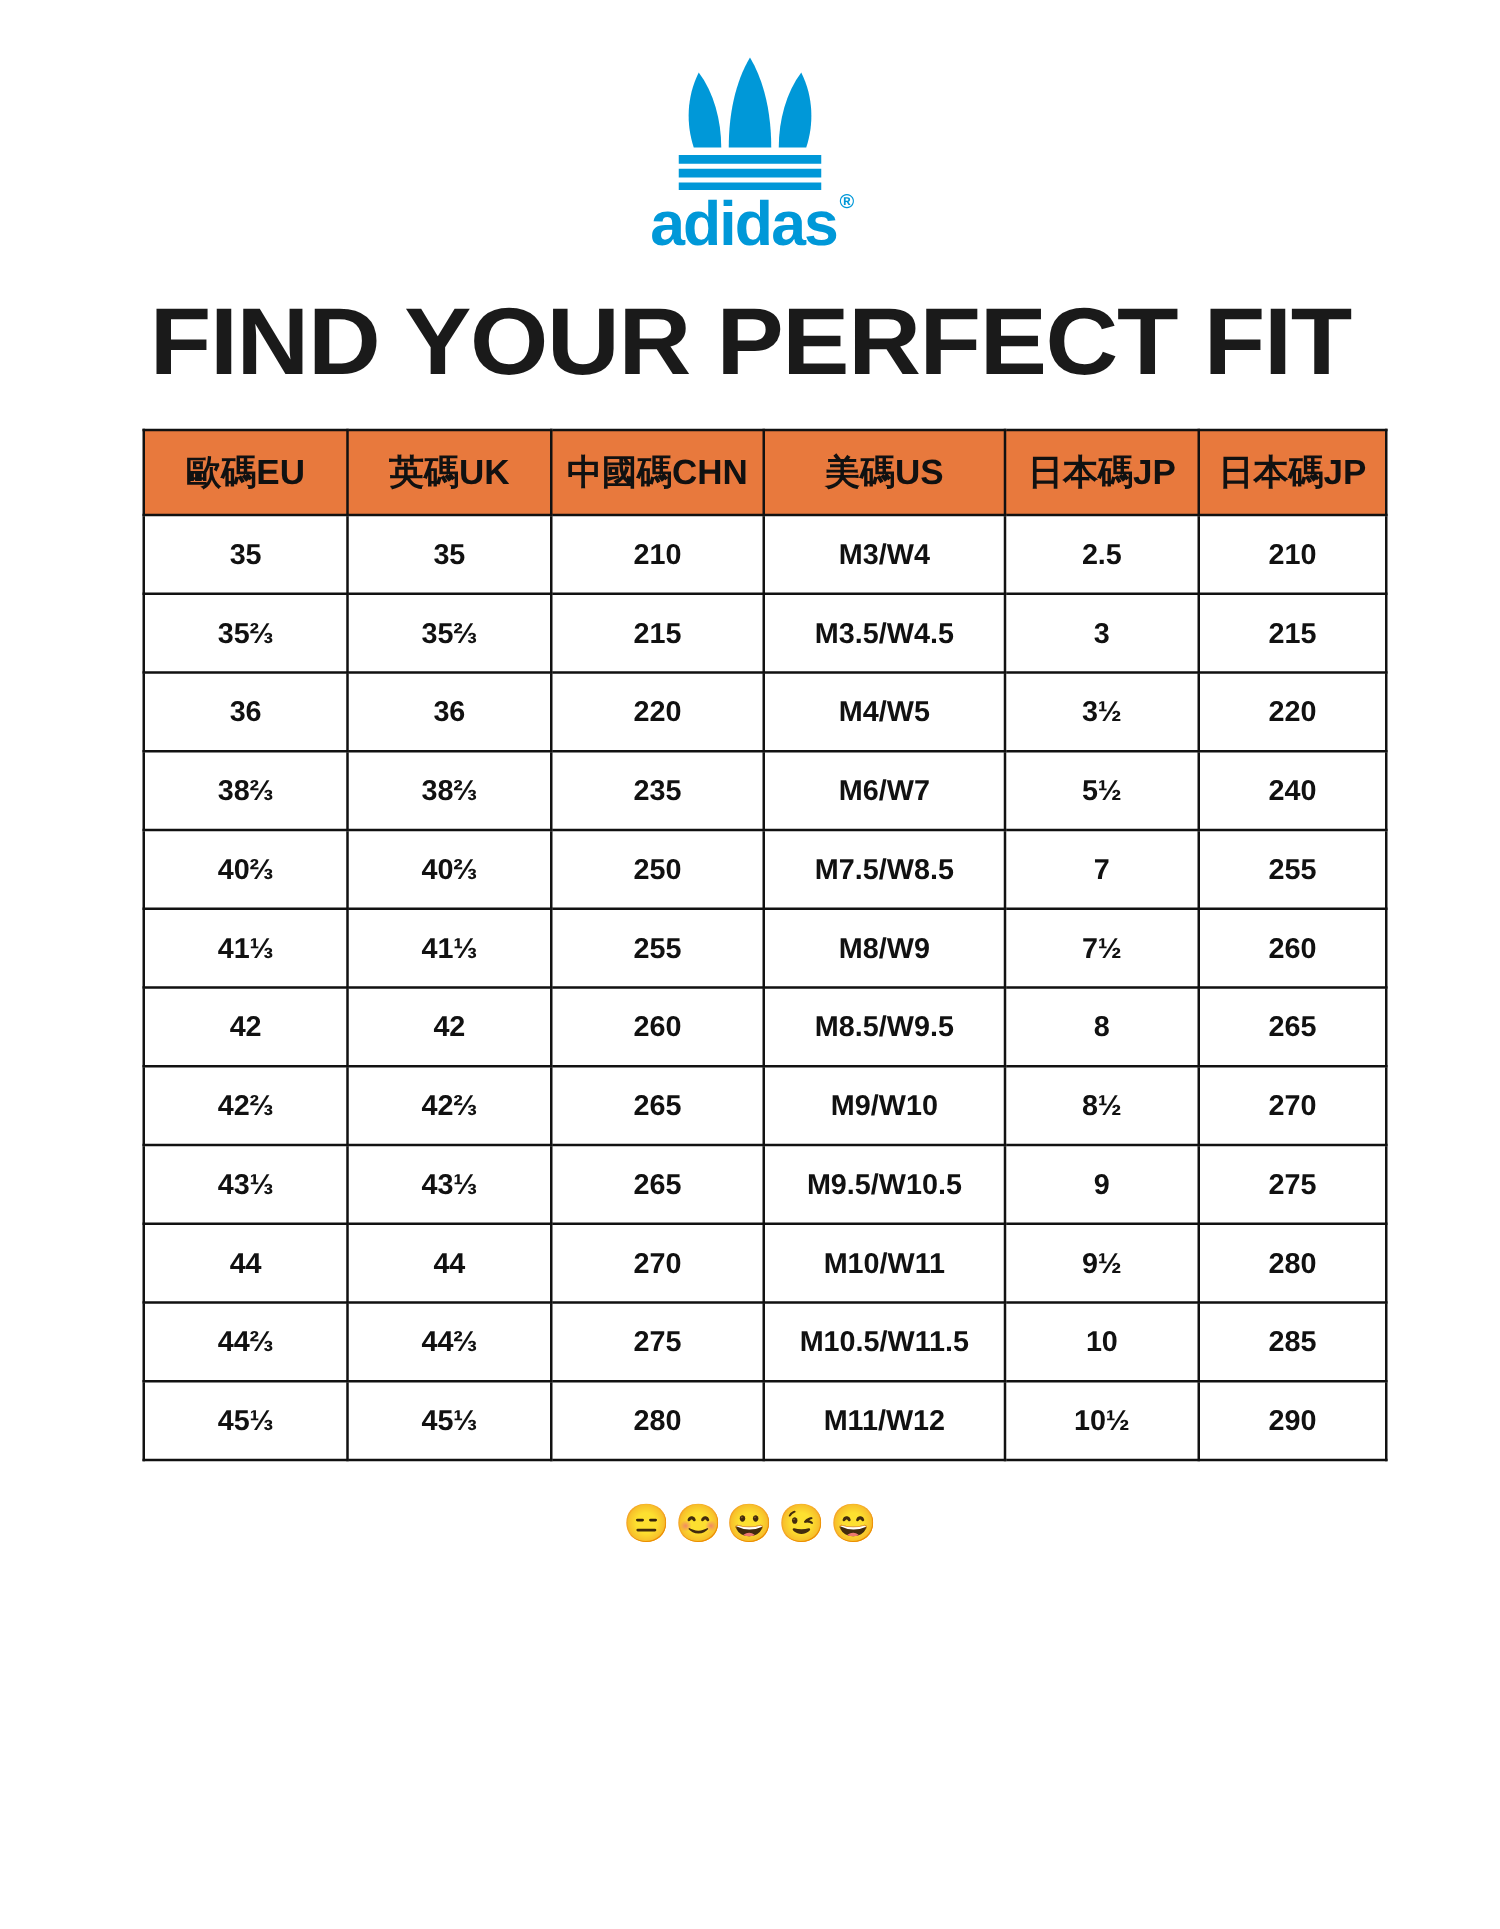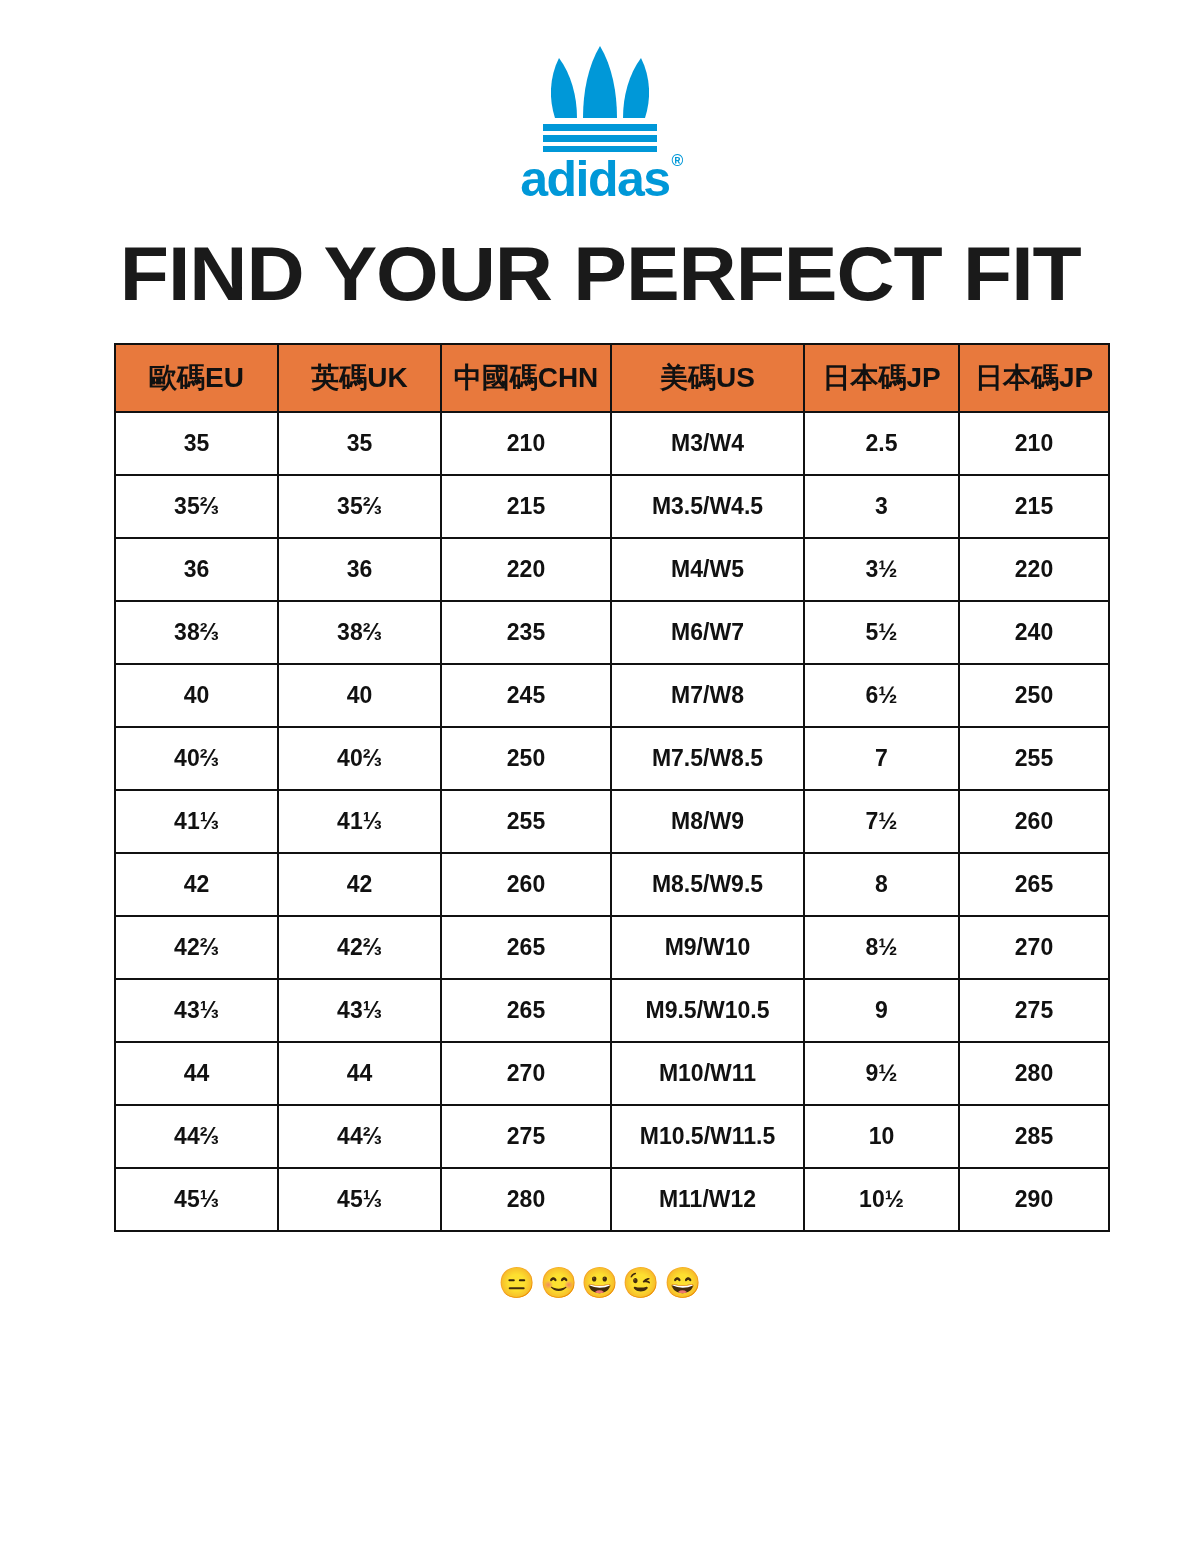--- a/index.html
+++ b/index.html
@@ -195,28 +195,20 @@
           </tr>
         <tr>
             <td>38⅔</td>
             <td>38⅔</td>
             <td>235</td>
             <td>M6/W7</td>
             <td>5½</td>
             <td>240</td>
           </tr>
         <tr>
-            <td>40</td>
-            <td>40</td>
-            <td>245</td>
-            <td>M7/W8</td>
-            <td>6½</td>
-            <td>250</td>
-          </tr>
-        <tr>
             <td>40⅔</td>
             <td>40⅔</td>
             <td>250</td>
             <td>M7.5/W8.5</td>
             <td>7</td>
             <td>255</td>
           </tr>
         <tr>
             <td>41⅓</td>
             <td>41⅓</td>

